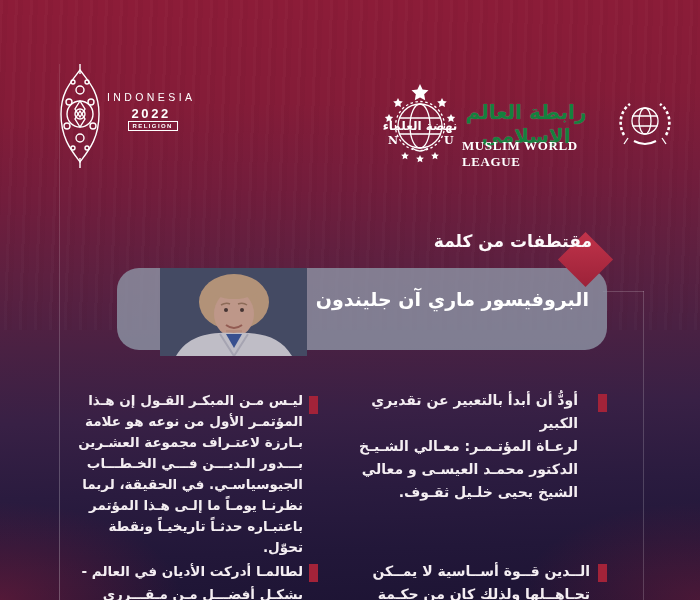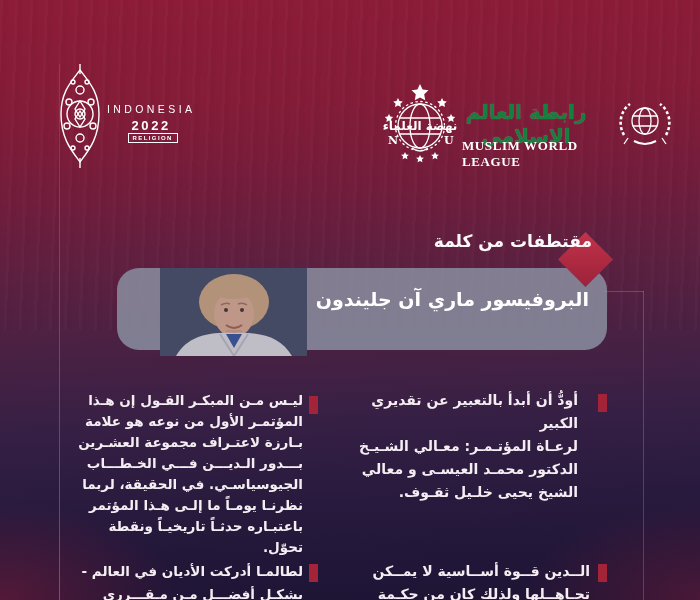--- a/index.html
+++ b/index.html
@@ -24,21 +24,21 @@
     position:absolute;left:59px;top:64px;width:1px;height:536px;z-index:1;
     background:linear-gradient(to bottom, rgba(255,255,255,.10), rgba(255,255,255,.26));
   }
   .frame-h{position:absolute;left:603px;top:291px;width:41px;height:1px;background:rgba(255,255,255,.18);z-index:1;}
   .frame-v{position:absolute;left:643px;top:291px;width:1px;height:309px;background:rgba(255,255,255,.18);z-index:1;}
 
   
   .r20-ornament{position:absolute;left:53px;top:62px;z-index:2;}
   .r20-text{position:absolute;left:107px;top:88px;z-index:2;}
   .r20-word{font-family:"Liberation Sans",sans-serif;font-size:33px;font-weight:600;letter-spacing:2px;line-height:34px;color:#fff;}
-  .r20-country{font-family:"Liberation Sans",sans-serif;font-size:10.5px;font-weight:500;letter-spacing:3.4px;margin-top:15px;color:#fff;}
+  .r20-country{font-family:"Liberation Sans",sans-serif;font-size:10.5px;font-weight:500;letter-spacing:3.4px;margin-top:3px;color:#fff;}
   .r20-yearrow{display:flex;align-items:center;margin-top:3px;flex-direction:column;}
   .r20-year{font-family:"Liberation Sans",sans-serif;font-size:13px;font-weight:700;letter-spacing:2.6px;color:#fff;}
   .r20-badge{font-family:"Liberation Sans",sans-serif;font-size:6px;font-weight:700;letter-spacing:1.4px;
     border:1px solid #fff;padding:1px 4px;margin-left:3px;color:#fff;}
   .nu-logo{position:absolute;left:381px;top:82px;z-index:2;}
   .mwl-arabic{position:absolute;left:455px;top:100px;width:142px;z-index:2;
     text-align:center;font-size:20px;font-weight:700;color:#15803d;direction:rtl;
     text-shadow:0 0 1px rgba(255,255,255,.4);}
   .mwl-en{position:absolute;left:462px;top:138px;width:152px;z-index:2;text-align:left;
     font-family:Liberation Serif, serif;font-size:13px;font-weight:700;letter-spacing:.6px;color:#fff;}

